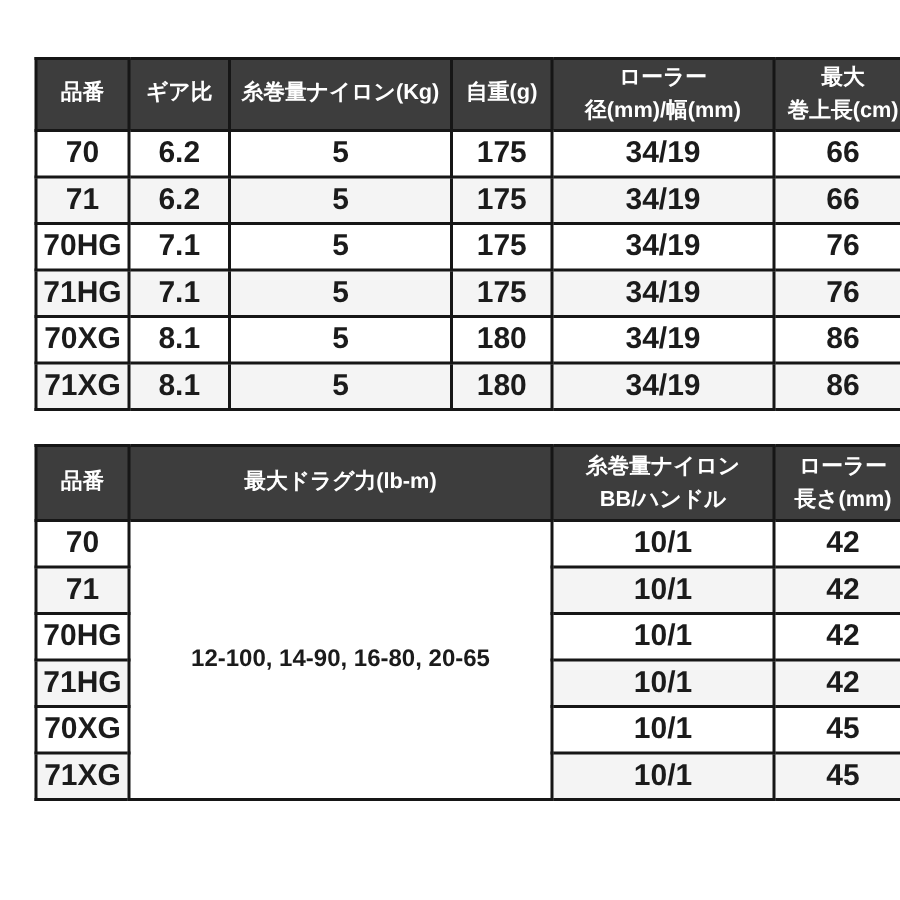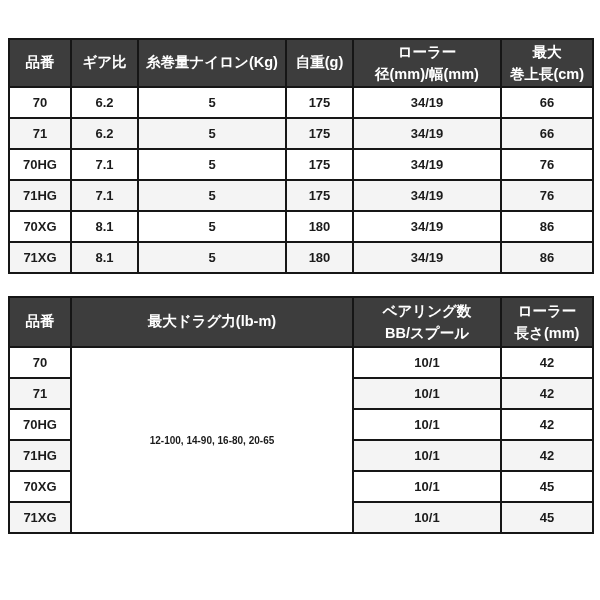--- a/index.html
+++ b/index.html
@@ -9,21 +9,21 @@
     --row-bg:#ffffff;
     --row-alt-bg:#f4f4f4;
     --text:#1b1b1b;
   }
   html,body{margin:0;padding:0;}
   body{
     width:600px;height:600px;background:#ffffff;
     font-family:"Liberation Sans","DejaVu Sans",sans-serif;
     -webkit-font-smoothing:antialiased;
   }
-  .wrap{padding:38px 8px 0 8px;}
+  .wrap{padding:38px 8px 0 8px;margin-left:15px;}
   table.spec{
     border-collapse:collapse;
     width:584px;
     table-layout:fixed;
   }
   table.spec th,table.spec td{
     border:2px solid var(--border);
     padding:0;
     text-align:center;
     vertical-align:middle;
@@ -32,26 +32,26 @@
   table.spec thead th{
     background:var(--header-bg);
     color:var(--header-text);
     font-size:14.5px;
     line-height:1.5;
     height:46px;
   }
   table.spec.t2 thead th{height:48px;}
   table.spec tbody td{
     height:29px;
-    font-size:13px;
+    font-size:20px;
     color:var(--text);
     background:var(--row-bg);
   }
   table.spec tbody tr.alt td{background:var(--row-alt-bg);}
-  table.spec tbody td.merged{background:var(--row-bg);font-size:10px;}
+  table.spec tbody td.merged{background:var(--row-bg);font-size:16px;}
   .h2line span{display:block;line-height:1.55;}
   .t2{margin-top:22px;}
 </style>
 </head>
 <body>
 
 <div class="wrap">
 
   <table class="spec t1">
     <colgroup>
@@ -135,22 +135,22 @@
       <col style="width:62px">
         <col style="width:282px">
         <col style="width:148px">
         <col style="width:92px">
     </colgroup>
     <thead>
       <tr>
         <th>品番</th>
         <th>最大ドラグ力(lb-m)</th>
         <th class="h2line">
-          <span>ベアリング数</span>
-          <span>BB/スプール</span>
+          <span>糸巻量ナイロン</span>
+          <span>BB/ハンドル</span>
         </th>
         <th class="h2line">
           <span>ローラー</span>
           <span>長さ(mm)</span>
         </th>
       </tr>
     </thead>
     <tbody>
       <tr>
         <td>70</td>

